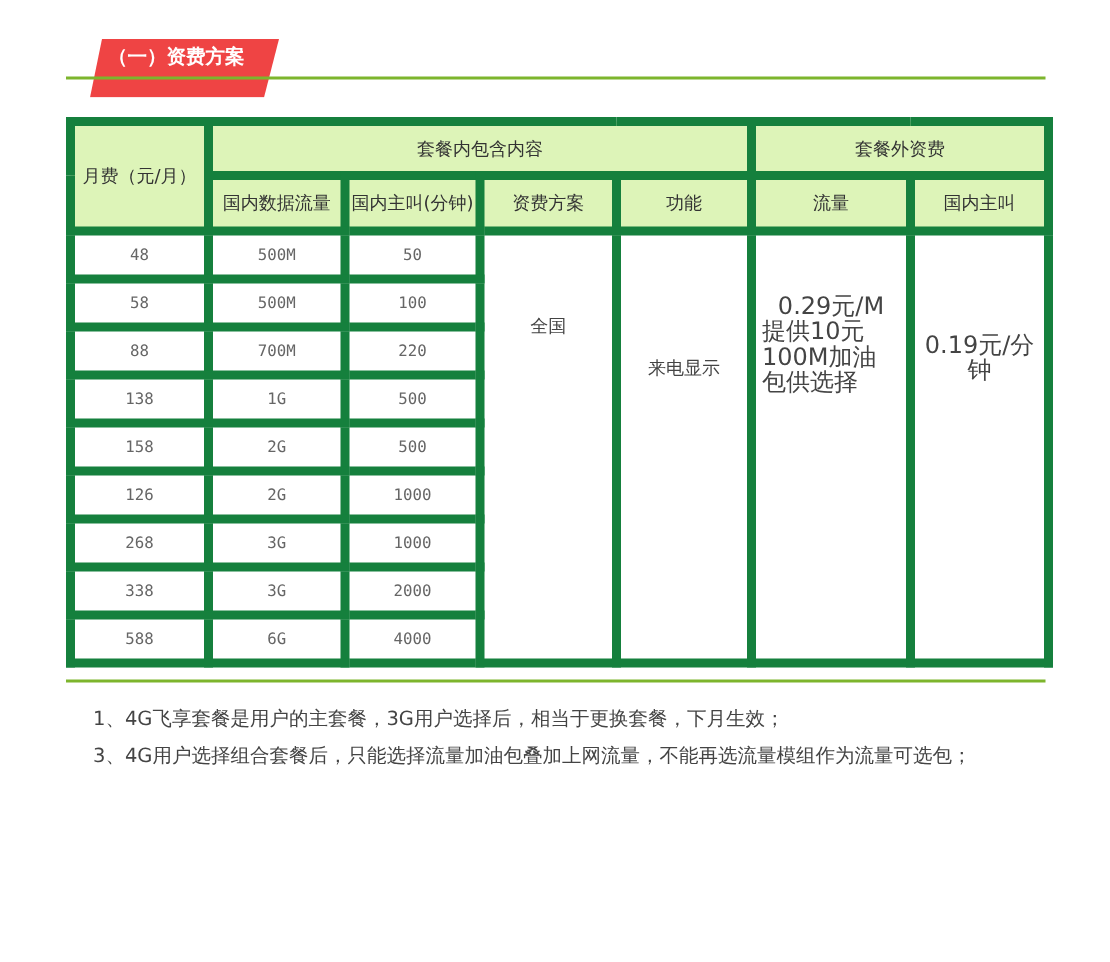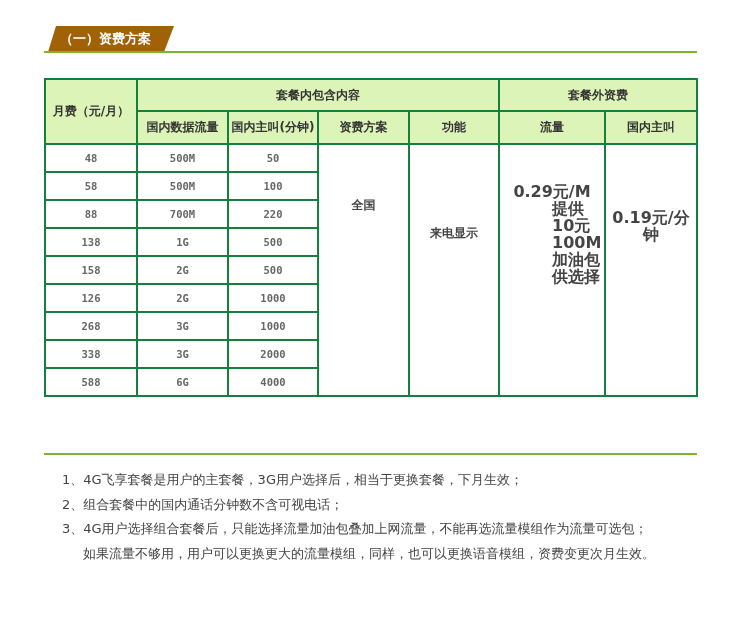--- a/index.html
+++ b/index.html
@@ -1,31 +1,31 @@
 <!DOCTYPE html>
 <html><head>
 <meta charset="utf-8">
 <style>
   html, body { margin:0; padding:0; background:#ffffff; }
   body { width:740px; height:641px; position:relative; font-family:"DejaVu Sans", sans-serif; color:#333; overflow:hidden; }
   .section-head { position:absolute; left:44px; width:653px; height:28px; }
   .section-head .banner {
-    position:absolute; left:4px; top:0; height:26px; width:126px;
-    background:#a16207;
+    position:absolute; left:16px; top:0; height:39px; width:126px;
+    background:#ef4444;
     clip-path: polygon(8px 0, 100% 0, calc(100% - 10px) 100%, 0 100%);
     color:#fff; font-weight:bold; font-size:13px; line-height:26px; padding-left:12px; box-sizing:border-box;
   }
   .section-head .line { position:absolute; left:0; right:0; top:25px; height:2px; background:#7db52d; }
   table.fee {
     position:absolute; left:44px; top:78px; width:652px;
     border-collapse:collapse; font-size:11px; color:#555;
     table-layout:fixed;
   }
   table.fee td, table.fee th {
-    border:2px solid #15803d; text-align:center; vertical-align:middle; font-weight:bold; padding:0;
+    border:6px solid #15803d; text-align:center; vertical-align:middle; font-weight:normal; padding:0;
   }
   table.fee thead th { background:#ddf4b8; color:#333; font-size:12px; }
   table.fee thead tr.h1 th { height:30px; }
   table.fee thead tr.h2 th { height:31px;margin-top:46px; }
   table.fee tbody td { height:26px; font-family:"DejaVu Sans Mono", monospace; font-size:10.5px; color:#666; }
   table.fee tbody td.merged { font-family:"DejaVu Sans", sans-serif; font-size:12px; color:#444; }
   table.fee tbody td.merged.small { font-size:16px; line-height:17px; padding:0 4px; }
   .rules { position:absolute; left:62px; top:468px; font-size:13px; color:#444; line-height:24.5px; }
   .rules .rule { white-space:nowrap; }
   .rules .indent { padding-left:21px; }
@@ -65,21 +65,21 @@
   </thead>
   <tbody>
     <tr>
       <td>48</td>
       <td>500M</td>
       <td>50</td>
       <td rowspan="9" class="merged" style="vertical-align:top;padding-top:52px;">全国</td>
       <td rowspan="9" class="merged" style="vertical-align:top;padding-top:80px;">来电显示</td>
       <td rowspan="9" class="merged small" style="vertical-align:top;padding-top:38px;">
         <div>0.29元/M</div>
-        <div style="text-align:left;margin-left:48px;">提供10元100M加油包供选择</div>
+        <div style="text-align:left;">提供10元100M加油包供选择</div>
       </td>
       <td rowspan="9" class="merged small" style="vertical-align:top;padding-top:64px;">0.19元/分钟</td>
     </tr>
     <tr>
       <td>58</td>
       <td>500M</td>
       <td>100</td>
     </tr>
     <tr>
       <td>88</td>
@@ -118,16 +118,14 @@
     </tr>
   </tbody>
 </table>
 
 <div class="section-head" style="top:428px;">
   <div class="line"></div>
 </div>
 
 <div class="rules">
   <div class="rule">1、4G飞享套餐是用户的主套餐，3G用户选择后，相当于更换套餐，下月生效；</div>
-  <div class="rule">2、组合套餐中的国内通话分钟数不含可视电话；</div>
   <div class="rule">3、4G用户选择组合套餐后，只能选择流量加油包叠加上网流量，不能再选流量模组作为流量可选包；</div>
-  <div class="rule indent">如果流量不够用，用户可以更换更大的流量模组，同样，也可以更换语音模组，资费变更次月生效。</div>
 </div>
 
 </body></html>

